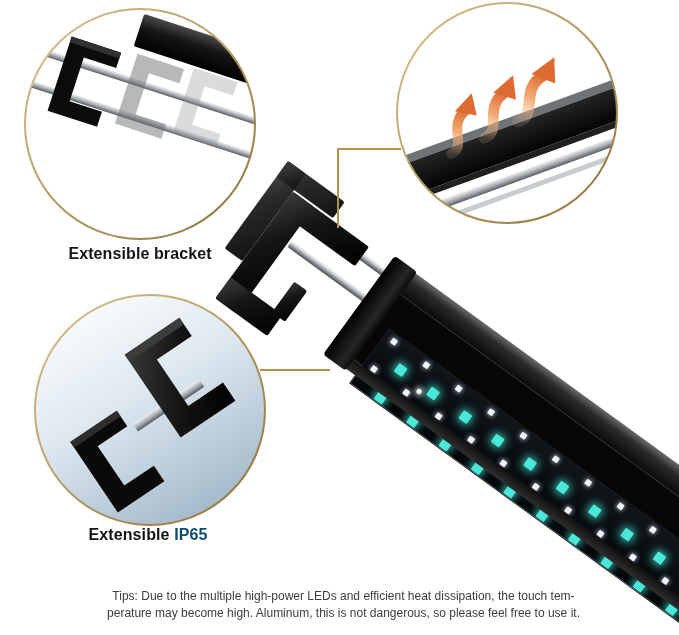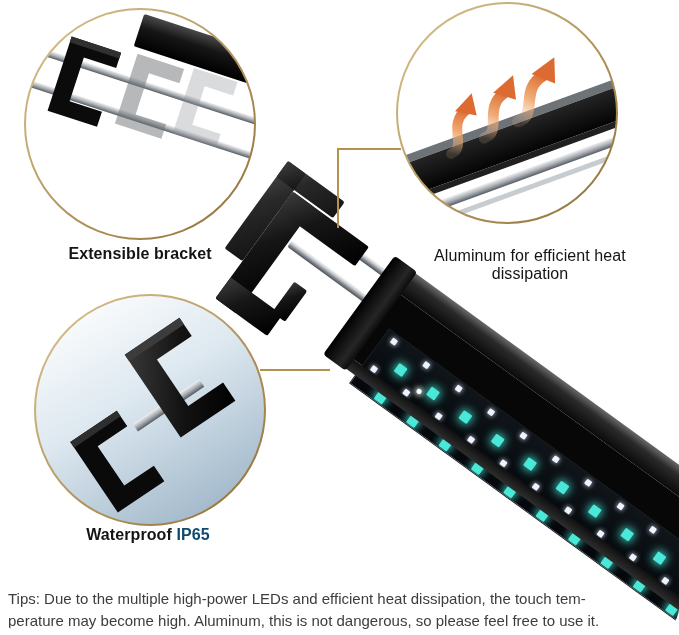--- a/index.html
+++ b/index.html
@@ -1,18 +1,18 @@
 <!DOCTYPE html>
 <html><head>
 <meta charset="utf-8">
 <style>
   html,body{margin:0;padding:0;background:#ffffff;}
   .stage{
     position:relative;width:679px;height:635px;background:#ffffff;
-    overflow:hidden;font-family:"Liberation Sans", sans-serif;border-radius:28px;
+    overflow:hidden;font-family:"Liberation Sans", sans-serif;
   }
 
   
   .fixture{position:absolute;left:400px;top:262px;width:500px;height:118px;
     transform:rotate(36deg);transform-origin:0 0;}
   .bar-top{position:absolute;left:0;top:0;width:100%;height:26px;
     background:linear-gradient(180deg,#6a6a6a 0%,#2a2a2a 35%,#0a0a0a 100%);
     border-radius:3px 0 0 0;}
   .bar-face{position:absolute;left:0;top:26px;width:100%;height:80px;background:#070707;}
   .led-panel{position:absolute;left:30px;top:34px;width:456px;height:66px;
@@ -56,21 +56,21 @@
 
   
   .label{position:absolute;color:#141414;font-size:16px;text-align:center;letter-spacing:.1px;}
   .label-bracket{left:40px;top:245px;width:200px;font-weight:bold;}
   .label-aluminum{left:398px;top:247px;width:264px;font-weight:normal;}
   .label-waterproof{left:42px;top:526px;width:212px;font-weight:bold;}
   .gold-text{font-weight:bold;}
 
   
   .tips{position:absolute;left:8px;top:588px;width:671px;color:#3d3d3d;
-    font-size:15px;line-height:1.45;}
+    font-size:12px;line-height:1.45;text-align:center;}
   .tips span{display:block;white-space:nowrap;}
 </style>
 </head>
 <body>
 
 <div class="stage">
 
   <div class="fixture">
     <div class="clamp clamp2-back"></div>
     <div class="clamp clamp2-arm"></div>
@@ -264,23 +264,22 @@
             <path d="M0 0 H66 V22 H24 V78 H66 V100 H0 Z" fill="#0a0a0a"></path>
             <path d="M0 0 H66 V8 H0 Z" fill="#2e2e2e"></path>
           </g>
         </g>
       </g>
       <circle cx="118" cy="118" r="115" fill="none" stroke="url(#gold3)" stroke-width="2"></circle>
     </svg>
   </div>
 
   <div class="label label-bracket">Extensible bracket</div>
-  <div class="label label-aluminum">Aluminum for efficient heat dissipation</div>
   <div class="label label-waterproof">
-    <span>Waterproof</span>
+    <span>Extensible</span>
     <span class="gold-text" style="color: #0c4a6e;">IP65</span>
   </div>
 
   <div class="tips">
     <span>Tips: Due to the multiple high-power LEDs and efficient heat dissipation, the touch tem-</span>
     <span>perature may become high. Aluminum, this is not dangerous, so please feel free to use it.</span>
   </div>
 
 </div>
 

